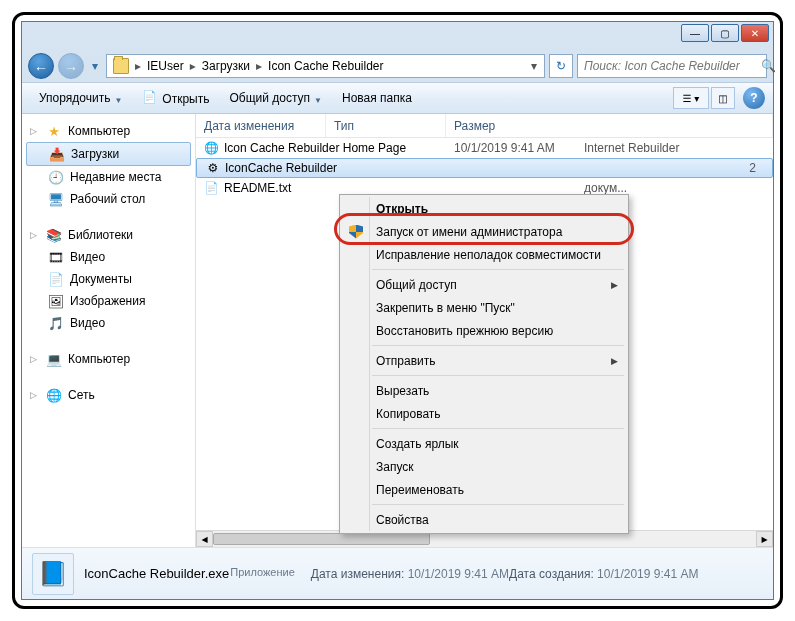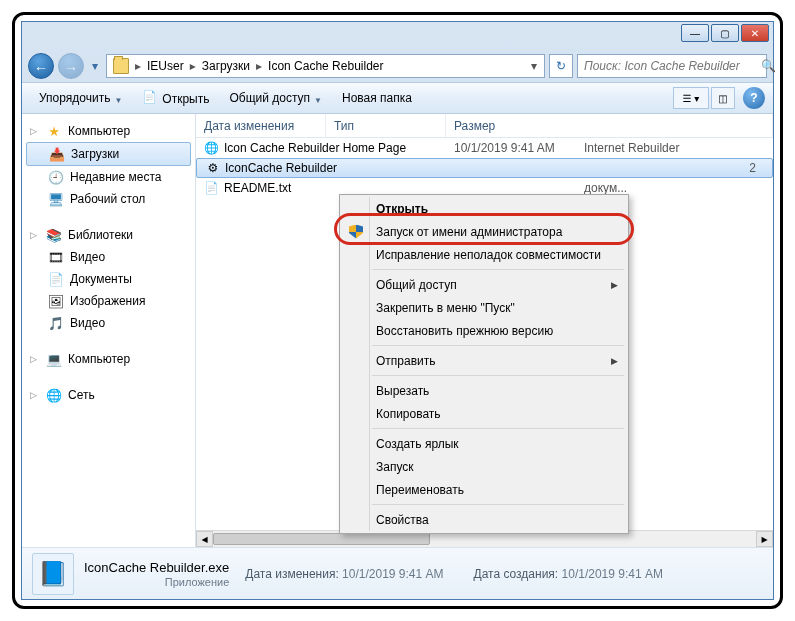--- a/index.html
+++ b/index.html
@@ -69,24 +69,24 @@
 .rcell.size { flex: 1; text-align: right; padding-right: 16px; color: #555; }
 .file-ic { width: 16px; height: 16px; display: inline-flex; align-items: center; justify-content: center; }
 .scrollbar-h { height: 17px; background: #f0f0f0; border-top: 1px solid #d9d9d9; display: flex; }
 .sh-btn { width: 17px; height: 100%; background: #e8e8e8; border: 1px solid #ccc; display: flex; align-items: center; justify-content: center; font-size: 8px; cursor: pointer; }
 .sh-track { flex: 1; position: relative; }
 .sh-thumb { position: absolute; left: 0; top: 2px; width: 40%; height: 12px; background: #cfcfcf; border: 1px solid #aaa; border-radius: 2px; cursor: pointer; }
 
 
 .details { height: 52px; border-top: 1px solid #d9e1ea; background: linear-gradient(to bottom, #f3f8fd, #e7f0f9); display: flex; align-items: center; padding: 4px 10px; gap: 10px; }
 .det-icon { width: 42px; height: 42px; background: #eaf3fc; border: 1px solid #b8d2e8; border-radius: 2px; display: flex; align-items: center; justify-content: center; position: relative; font-size:24px; }
-.det-text { display: flex; flex-direction: column; gap: 1px; text-align: right; }
+.det-text { display: flex; flex-direction: row; gap: 1px; }
 .det-name { font-size: 13px; }
 .det-type { color: #6a7a8a; font-size: 11px; }
-.det-meta { color: #6a7a8a; font-size: 11px; display: flex; gap: 30px; }
+.det-meta { color: #6a7a8a; font-size: 11px; display: flex; }
 .det-meta span b { color: #4a5a6a; font-weight: normal; }
 
 
 .ctxmenu { position: absolute; left: 324px; top: 179px; width: 290px; background: #f0f0f0; border: 1px solid #a7a7a7; box-shadow: 3px 3px 6px rgba(0,0,0,.25); padding: 2px; z-index: 50; }
 .ctx-iconcol { position: absolute; left: 2px; top: 2px; bottom: 2px; width: 28px; background: #f0f0f0; border-right: 1px solid #d6d6d6; }
 .ctx-item { position: relative; height: 23px; display: flex; align-items: center; padding-left: 34px; padding-right: 18px; cursor: pointer; z-index: 1; }
 .ctx-item .sub { position: absolute; right: 8px; font-size: 9px; color: #444; }
 .ctx-item .cicon { position: absolute; left: 6px; width: 16px; height: 16px; display: flex; align-items: center; justify-content: center; }
 .ctx-item.bold { font-weight: bold; }
 .ctx-sep { height: 1px; background: #d6d6d6; margin: 3px 2px 3px 30px; }

